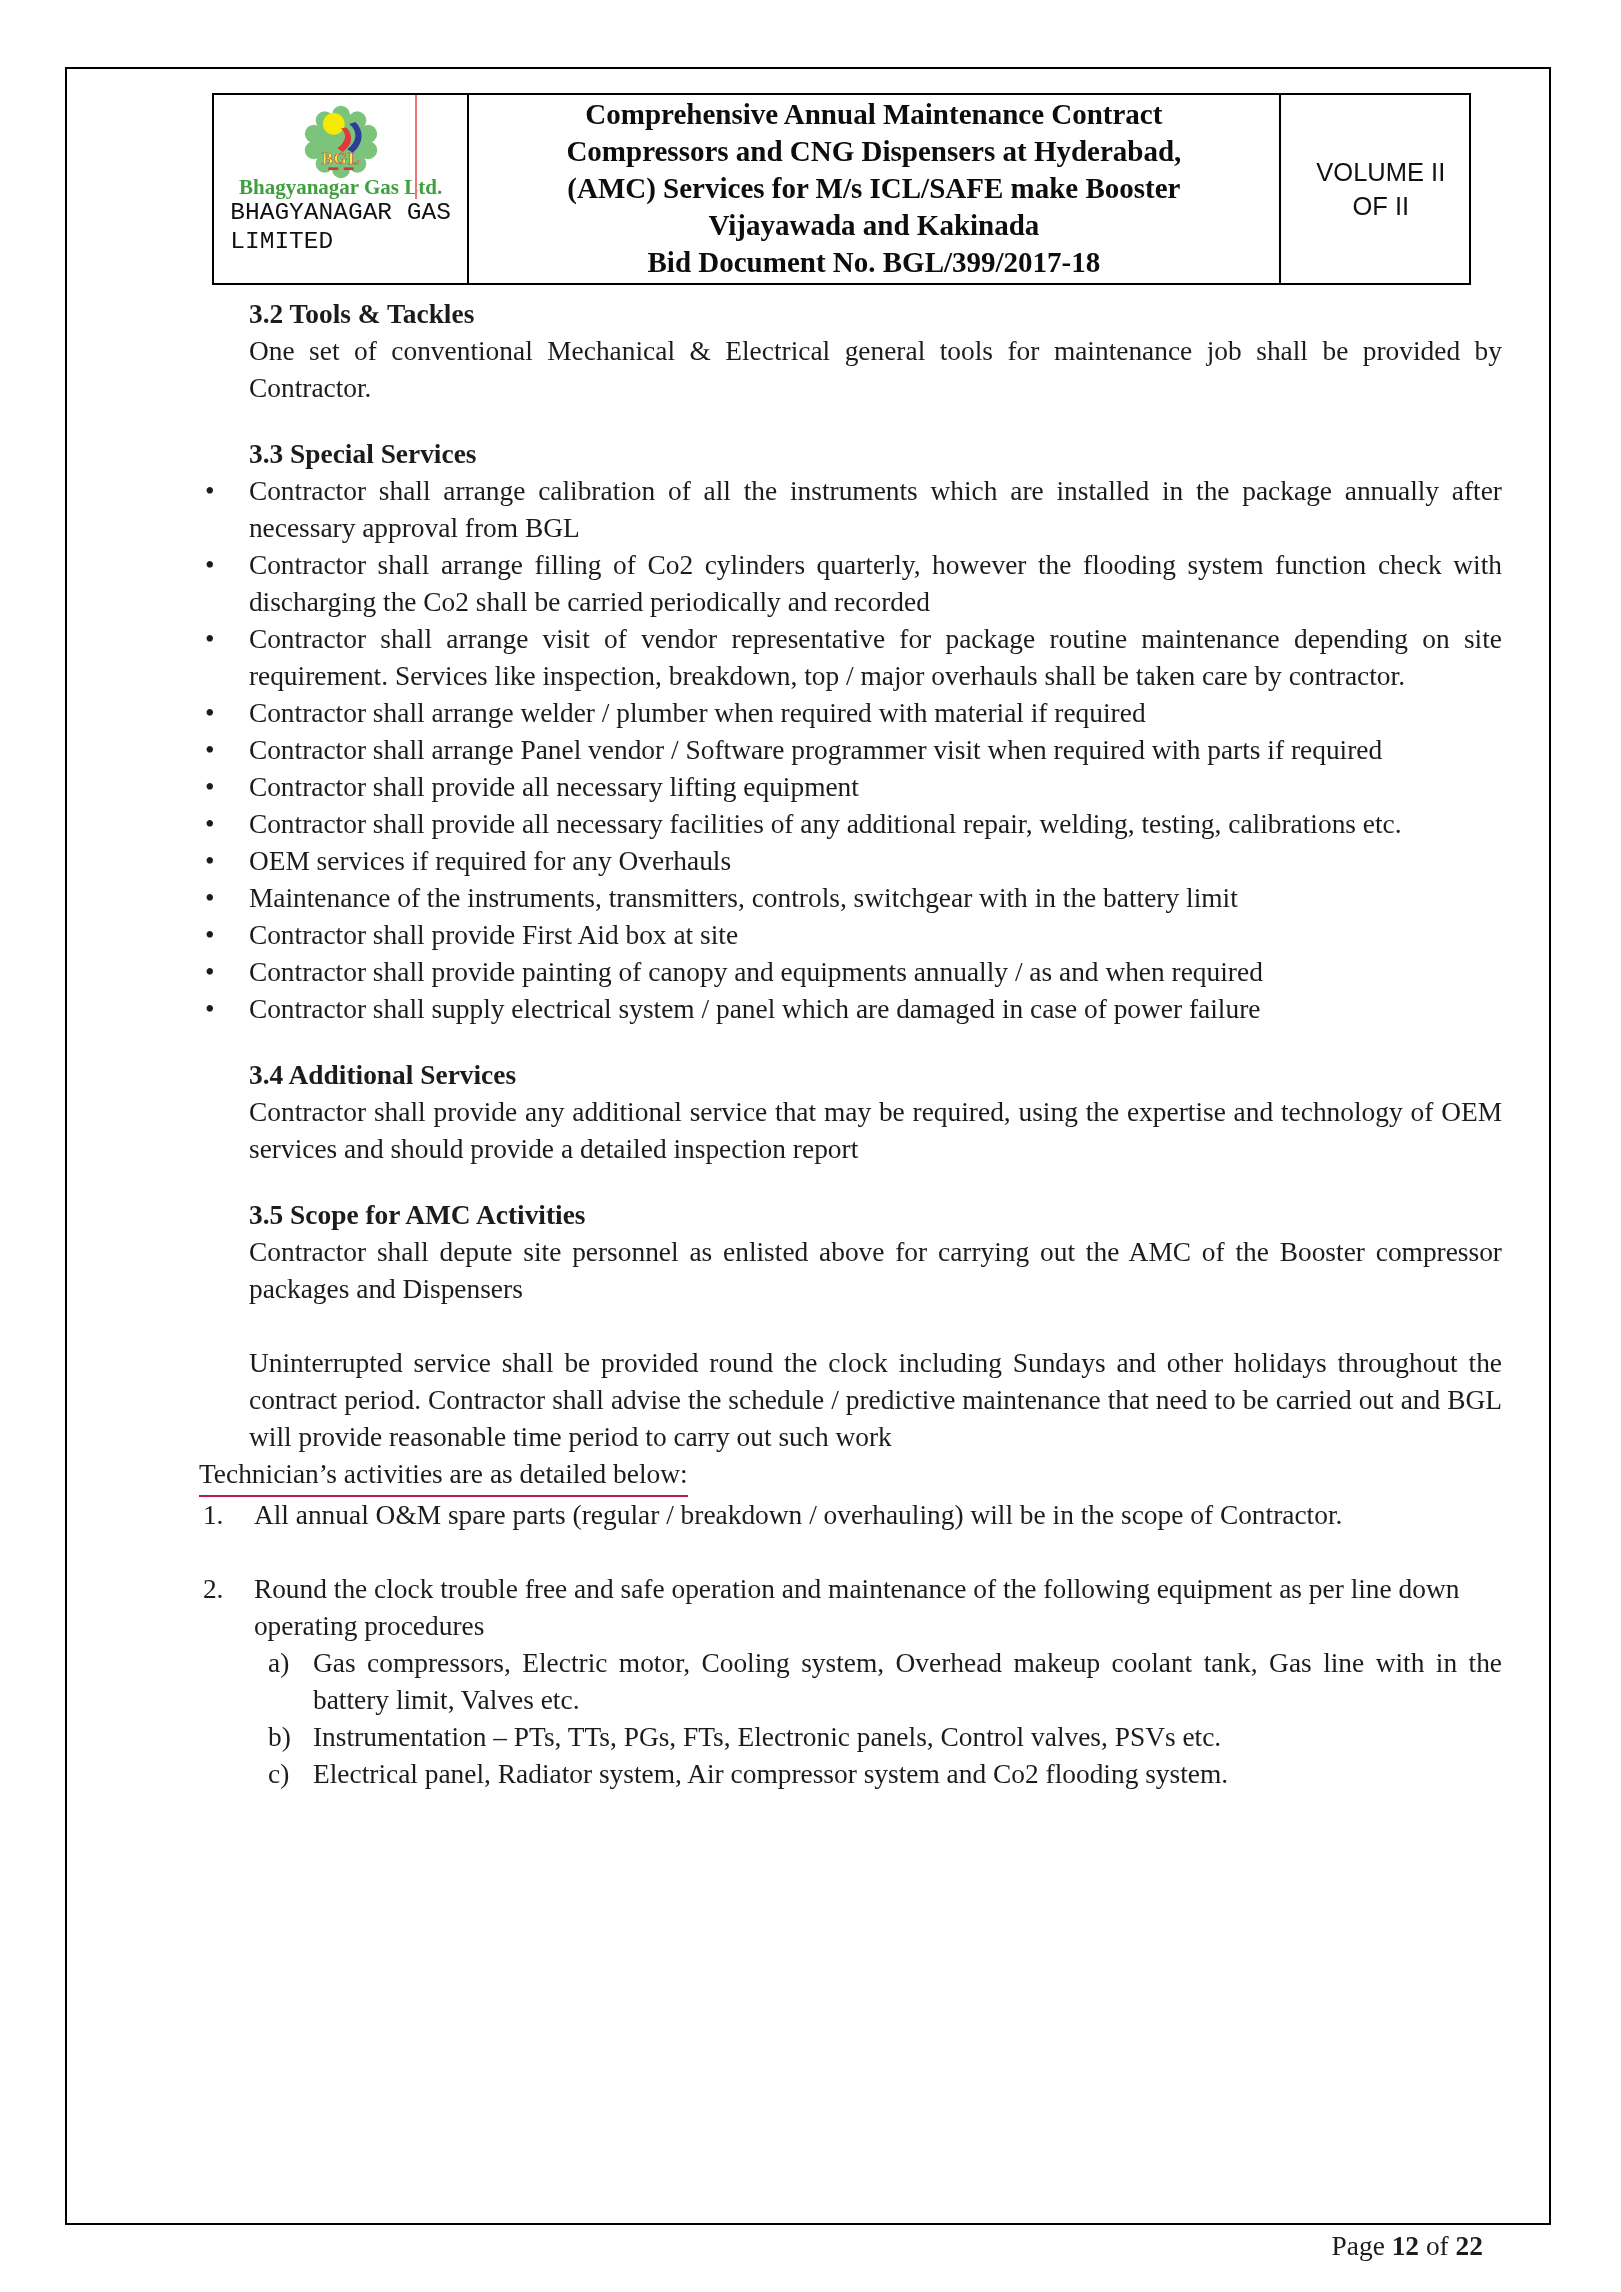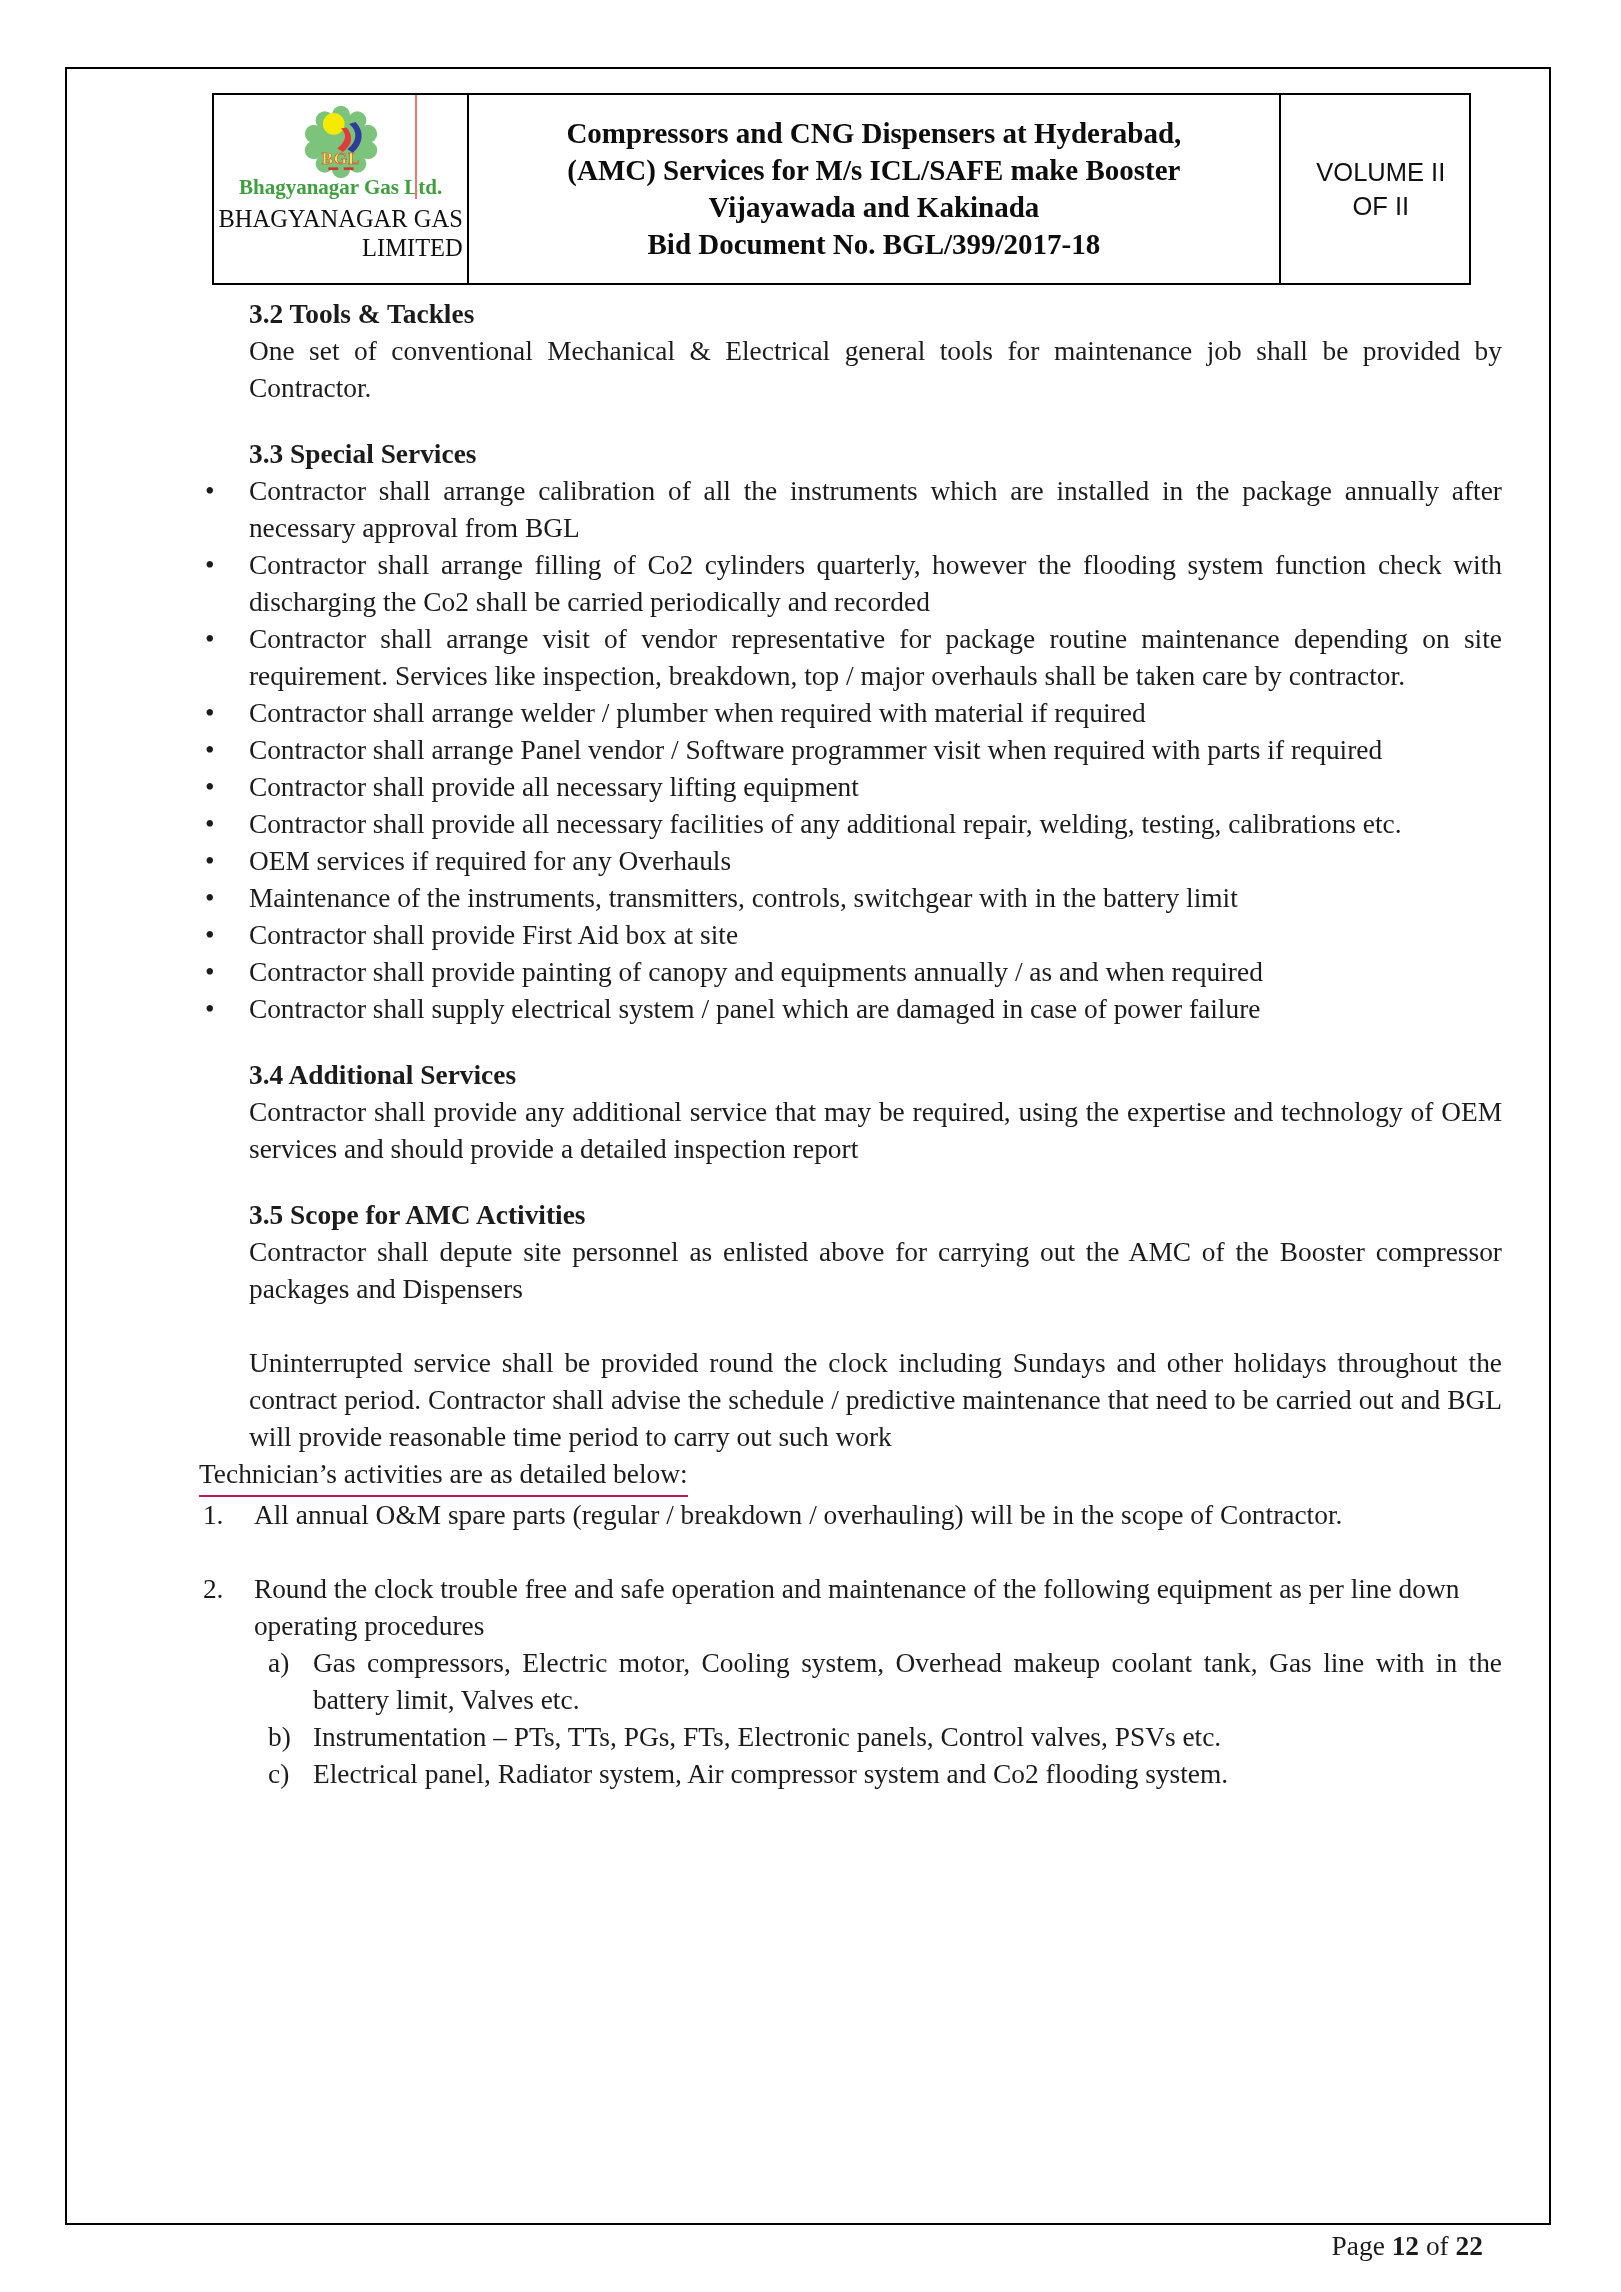--- a/index.html
+++ b/index.html
@@ -25,22 +25,22 @@
         display:flex; flex-direction:column; justify-content:center; text-align:center; }
   .c3 { width:189px; display:flex; flex-direction:column; justify-content:center;
         align-items:center; text-align:center;padding-left:12px; }
   .redline { position:absolute; right:50px; top:0; width:2px; height:104px; background:#f07474; }
   .logo { margin-top:9.8px; }
   .logosub {
     font-family:"Liberation Serif", serif; font-weight:bold;
     font-size:21px; line-height:18.6px; color:#3fa03f; margin-top:-2px;
   }
   .company {
-    font-family:Liberation Serif, serif; font-size:24.5px; line-height:29px;
-    color:#111; text-align:right; margin-top:7px;
+    font-family:Liberation Mono, monospace; font-size:24.5px; line-height:29px;
+    color:#111; text-align:left; margin-top:1px;
   }
   .title-line {
     font-family:"Liberation Serif", serif; font-weight:bold;
     font-size:29px; line-height:37px; color:#0d0d0d;
   }
   .vol {
     font-family:"Liberation Sans", sans-serif; font-size:25.5px; line-height:34px; color:#111;
   }
   
   .content {
@@ -102,20 +102,21 @@
         <rect x="63" y="70" width="11" height="3" fill="#cc3b3b"></rect>
       </svg>
       <div class="logosub">Bhagyanagar Gas Ltd.</div>
       <div class="company">
         <div>BHAGYANAGAR GAS</div>
         <div>LIMITED</div>
       </div>
     </div>
 
     <div class="cell c2">
+      <div class="title-line">Comprehensive Annual Maintenance Contract</div>
       <div class="title-line">Compressors and CNG Dispensers at Hyderabad,</div>
       <div class="title-line">(AMC) Services for M/s ICL/SAFE make Booster</div>
       <div class="title-line">Vijayawada and Kakinada</div>
       <div class="title-line">Bid Document No. BGL/399/2017-18</div>
     </div>
 
     <div class="cell c3">
       <div class="vol">VOLUME II</div>
       <div class="vol">OF II</div>
     </div>

